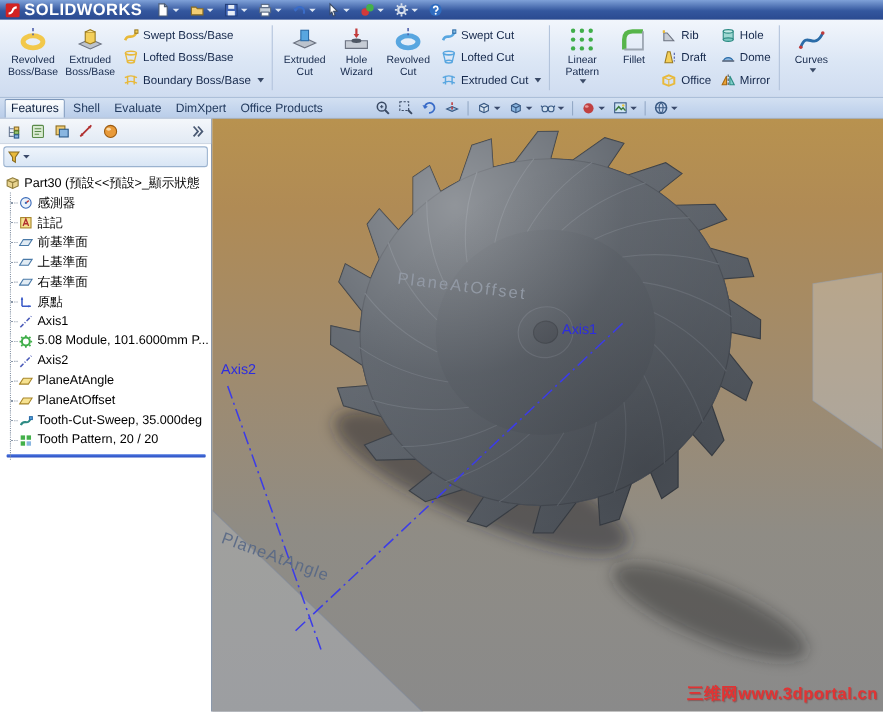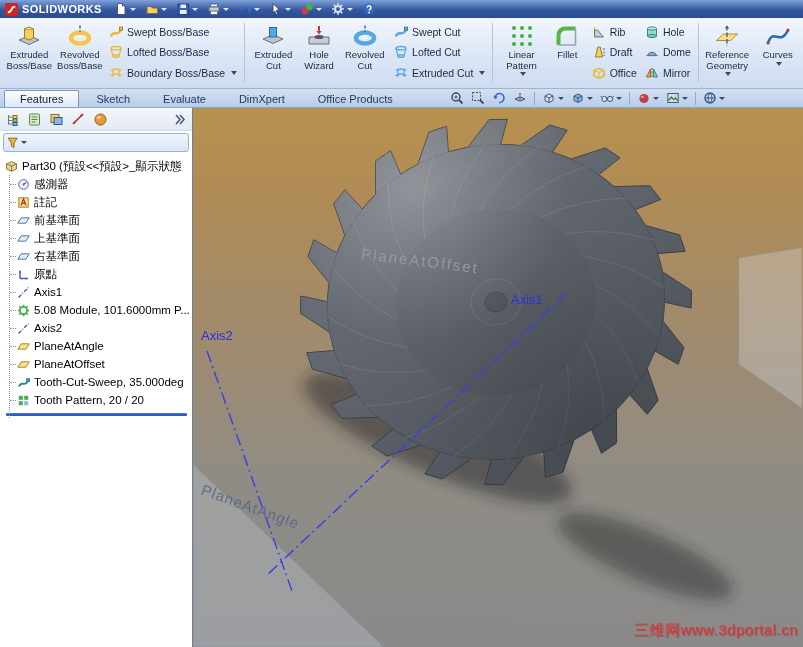--- a/index.html
+++ b/index.html
@@ -5,21 +5,21 @@
   *{box-sizing:border-box;margin:0;padding:0}
   html,body{overflow:hidden}
   body{width:803px;height:647px;position:relative;background:#fff;
        font-family:"Liberation Sans",sans-serif;font-size:12px}
 
   
   .titlebar{height:18px;background:linear-gradient(#7fa1d8,#34579e 55%,#2a4a90);
     display:flex;align-items:center;padding:0 5px;gap:12px}
   .logo{display:flex;align-items:center;gap:4px}
   .logomark{width:13px;height:13px}
-  .brand{color:#fff;font-weight:bold;font-size:11px;letter-spacing:.4px}
+  .brand{color:#fff;font-weight:bold;font-size:15px;letter-spacing:.4px}
   .tb-icons{display:flex;align-items:center;gap:9px}
   .tbi{display:flex;align-items:center;gap:2px}
   .tbi svg{width:14px;height:14px;display:block}
   .caret-sm{width:0;height:0;border-left:3px solid transparent;border-right:3px solid transparent;border-top:3px solid #dfe8f5}
 
   
   .ribbon{height:71px;background:linear-gradient(#f2f6fc,#dbe6f5 55%,#cfdcf0);
     border-bottom:1px solid #9fb4d2;display:flex;align-items:stretch;padding:2px 0 3px 4px;overflow:hidden}
   .btn-lg{width:52px;display:flex;flex-direction:column;align-items:center;padding-top:3px;gap:1px}
   .btn-lg.narrow{width:42px}
@@ -27,21 +27,21 @@
   .ic24{width:26px;height:26px;display:block}
   .stack{display:flex;flex-direction:column;justify-content:space-around;padding:2px 1px}
   .btn-sm{display:flex;align-items:center;gap:4px;font-size:10.5px;color:#15284b;padding:0 3px;white-space:nowrap}
   .btn-sm svg{width:14px;height:14px;flex:none;display:block}
   .vsep{width:1px;background:#b3c4dc;margin:3px 3px}
   .dcaret{width:0;height:0;border-left:3px solid transparent;border-right:3px solid transparent;border-top:4px solid #3a4a66;margin-left:2px}
 
   
   .tabstrip{height:19px;background:linear-gradient(#d3e0f2,#b9cde9);border-bottom:1px solid #8aa3c4;
     display:flex;align-items:flex-end;padding:0 4px;gap:1px}
-  .tab{padding:2px 15px;font-size:11px;color:#223a5e;border:1px solid transparent;border-bottom:none;
+  .tab{padding:2px 5px;font-size:11px;color:#223a5e;border:1px solid transparent;border-bottom:none;
     border-radius:2px 2px 0 0;height:17px;white-space:nowrap}
   .tab.active{background:linear-gradient(#fdfefe,#dce8f6);border-color:#7d97ba;color:#10223f}
   .hud{margin-left:40px;display:flex;align-items:center;gap:7px;padding-bottom:2px;flex:1}
   .hudi{display:flex;align-items:center;gap:2px}
   .hud svg{width:14px;height:14px;display:block}
   .hsep{width:1px;height:13px;background:#93a9c6}
   .caret-dk{width:0;height:0;border-left:3px solid transparent;border-right:3px solid transparent;border-top:3px solid #39496a}
 
   
   .main{display:flex;height:539px}
@@ -66,21 +66,21 @@
   
   .vp{flex:1;position:relative;overflow:hidden;
     background:linear-gradient(#b8924f 0%,#b08b55 15%,#9e8b70 45%,#8f8c85 70%,#8a8a8a 100%)}
   #scene3d{position:absolute;left:0;top:0}
   .axisline{stroke:#3c3ce8;stroke-width:1.4;stroke-dasharray:12 4 2 4}
   .vlabel{position:absolute;font-size:13px;color:#2c2ce0}
   #lbl-axis1{left:318px;top:184px}
   #lbl-axis2{left:8px;top:220px}
   #lbl-pao{left:168px;top:144px;font-size:15px;letter-spacing:2px;color:rgba(148,155,167,.95);transform:rotate(7deg)}
   #lbl-paa{left:6px;top:390px;font-size:15px;letter-spacing:1px;color:rgba(88,104,134,.92);transform:rotate(20deg)}
-  .watermark{position:absolute;right:5px;bottom:7px;font-size:15px;font-weight:normal;color:#e23333;
+  .watermark{position:absolute;right:5px;bottom:7px;font-size:15px;font-weight:bold;color:#e23333;
     letter-spacing:.5px;text-shadow:1px 1px 1px rgba(120,0,0,.35)}
 </style>
 </head>
 <body>
 
 <div class="app">
 
   <div class="titlebar">
     <span class="logo">
       <svg class="logomark" viewBox="0 0 14 14">
@@ -161,32 +161,32 @@
             <path d="M5.2 5.6 A1.9 1.9 0 1 1 7.6 7.5 L7.2 8.6" fill="none" stroke="#fff" stroke-width="1.5"></path>
             <circle cx="7.1" cy="10.6" r=".9" fill="#fff"></circle>
           </svg>
         </span>
     </span>
   </div>
 
   <div class="ribbon">
     <div class="btn-lg">
       <svg class="ic24" viewBox="0 0 26 26">
+          <ellipse cx="13" cy="15" rx="9" ry="5.5" fill="none" stroke="#f2c84b" stroke-width="4.5"></ellipse>
+          <line x1="13" y1="2.5" x2="13" y2="9" stroke="#4a5aa8" stroke-dasharray="3 2" stroke-width="1.4"></line>
+        </svg>
+      <span class="lbl">Revolved Boss/Base</span>
+    </div>
+    <div class="btn-lg">
+      <svg class="ic24" viewBox="0 0 26 26">
           <path d="M3 17 L13 12.5 L23 17 L13 21.5 Z" fill="#bcc3cd" stroke="#6b7280"></path>
           <path d="M8.5 6 H17.5 V15 L13 17 L8.5 15 Z" fill="#f4cf5a" stroke="#9a7b20"></path>
           <path d="M8.5 6 L13 4 L17.5 6" fill="#f9e49a" stroke="#9a7b20"></path>
         </svg>
       <span class="lbl">Extruded Boss/Base</span>
-    </div>
-    <div class="btn-lg">
-      <svg class="ic24" viewBox="0 0 26 26">
-          <ellipse cx="13" cy="15" rx="9" ry="5.5" fill="none" stroke="#f2c84b" stroke-width="4.5"></ellipse>
-          <line x1="13" y1="2.5" x2="13" y2="9" stroke="#4a5aa8" stroke-dasharray="3 2" stroke-width="1.4"></line>
-        </svg>
-      <span class="lbl">Revolved Boss/Base</span>
     </div>
     <div class="stack">
       <div class="btn-sm">
           <svg viewBox="0 0 14 14">
             <path d="M1.8 11.5 C4.5 4.5 9 12.5 12.2 4" fill="none" stroke="#e8b93a" stroke-width="2.4"></path>
             <rect x="10.6" y="2.2" width="3" height="3" fill="#f4cf5a" stroke="#9a7b20"></rect>
           </svg>
           <span>Swept Boss/Base</span>
         </div>
       <div class="btn-sm">
@@ -322,41 +322,32 @@
             <path d="M1.5 11 L5.5 3 V11 Z" fill="#e8a23a" stroke="#a86a10"></path>
             <path d="M12.5 11 L8.5 3 V11 Z" fill="#7fd0c9" stroke="#2e8b84"></path>
             <line x1="7" y1="1.8" x2="7" y2="12.2" stroke="#555" stroke-dasharray="2.2 1.4"></line>
           </svg>
           <span>Mirror</span>
         </div>
     </div>
     <div class="vsep"></div>
     <div class="btn-lg">
       <svg class="ic24" viewBox="0 0 26 26">
-          <path d="M2.5 17.5 L9.5 11 L23.5 11 L16.5 17.5 Z" fill="#f7e08a" stroke="#b08f2a"></path>
-          <line x1="13" y1="3" x2="13" y2="23" stroke="#4a5aa8" stroke-width="1.4" stroke-dasharray="4.5 2"></line>
-          <path d="M10.8 5.5 L13 2.2 L15.2 5.5 Z" fill="#4a5aa8"></path>
-        </svg>
-      <span class="lbl">Reference Geometry</span>
-      <span class="dcaret"></span>
-    </div>
-    <div class="btn-lg">
-      <svg class="ic24" viewBox="0 0 26 26">
           <path d="M3 20 C8.5 4 15 24 23 7" fill="none" stroke="#2b6ca8" stroke-width="2.6"></path>
           <circle cx="3" cy="20" r="1.6" fill="#c23a3a"></circle>
           <circle cx="23" cy="7" r="1.6" fill="#c23a3a"></circle>
         </svg>
       <span class="lbl">Curves</span>
       <span class="dcaret"></span>
     </div>
   </div>
 
   <div class="tabstrip">
     <div class="tab active">Features</div>
-    <div class="tab">Sketch</div>
+    <div class="tab">Shell</div>
     <div class="tab">Evaluate</div>
     <div class="tab">DimXpert</div>
     <div class="tab">Office Products</div>
     <div class="hud">
       <span class="hudi">
           <svg viewBox="0 0 14 14">
             <circle cx="6" cy="6" r="4" fill="none" stroke="#3a4a64" stroke-width="1.4"></circle>
             <line x1="9" y1="9" x2="12.5" y2="12.5" stroke="#3a4a64" stroke-width="1.8"></line>
             <path d="M4.5 6 H7.5 M6 4.5 V7.5" stroke="#3a4a64"></path>
           </svg>

